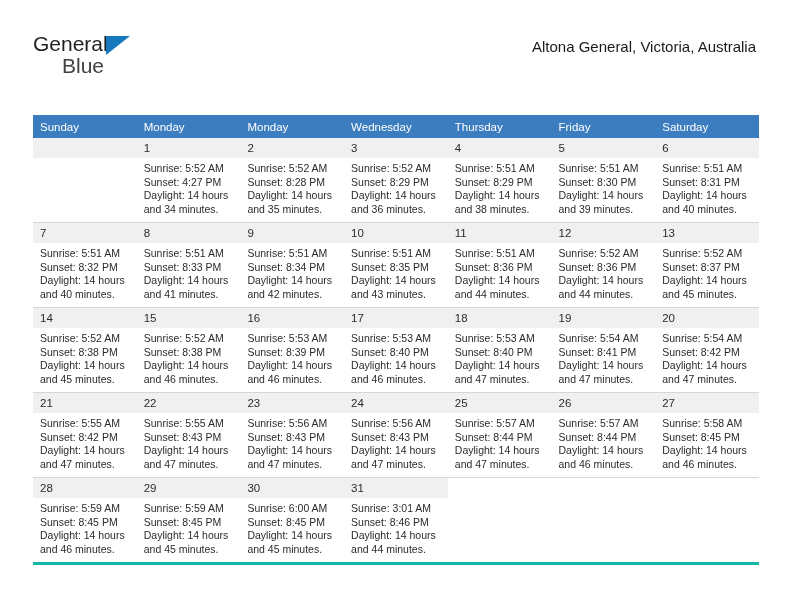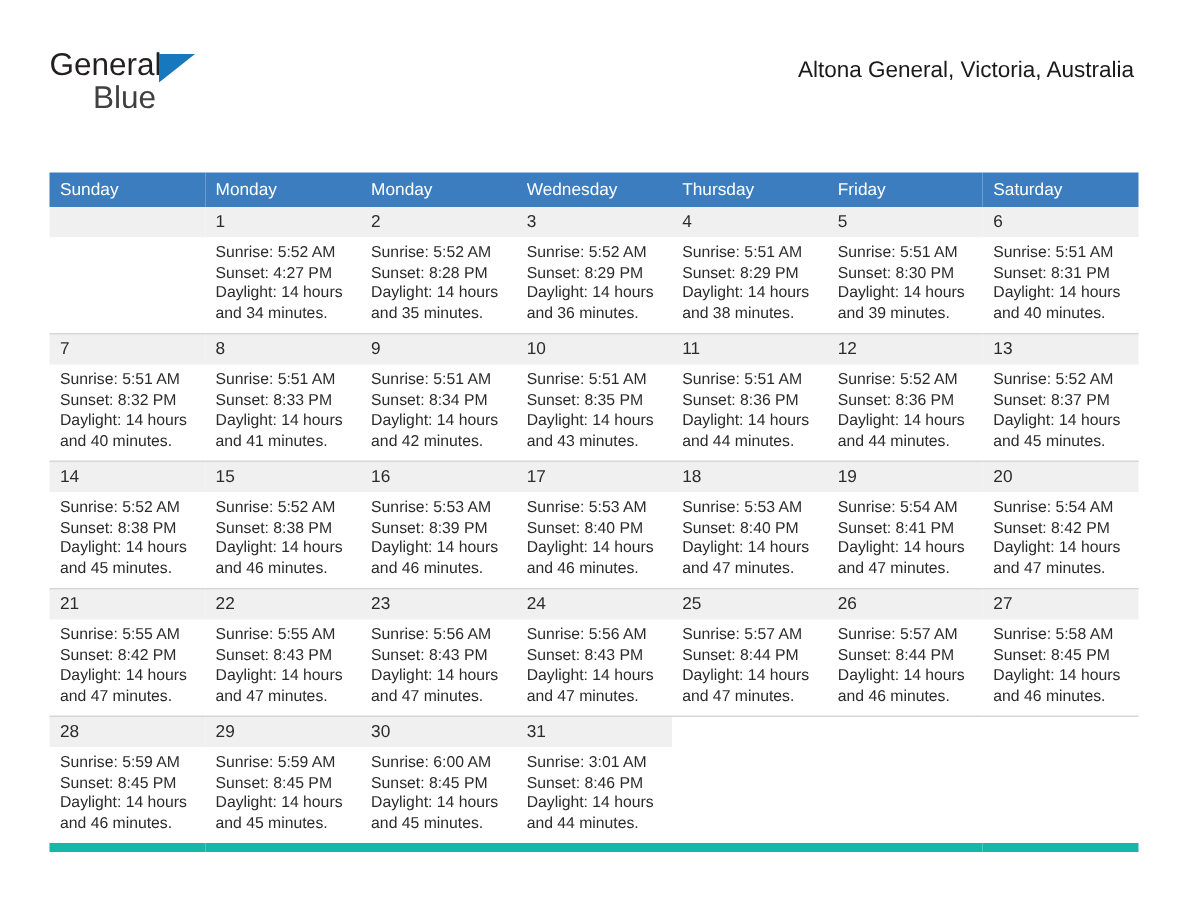--- a/index.html
+++ b/index.html
@@ -104,21 +104,21 @@
     border: none;
   }
   .calendar td {
     vertical-align: top;
     padding: 0;
     border: none;
     border-bottom: 1px solid #D6D6D6;
     height: 84px;
   }
   .calendar tr.week:last-child td {
-    border-bottom: 6px solid #14b8a6;
+    border-bottom: 3px solid #14b8a6;
   }
   .daynum {
     background: #F0F0F0;
     font-size: 11.5px;
     color: #2B2B2B;
     padding: 3px 0 3px 7px;
     height: 14px;
     line-height: 14px;
   }
   td.empty .daynum {

